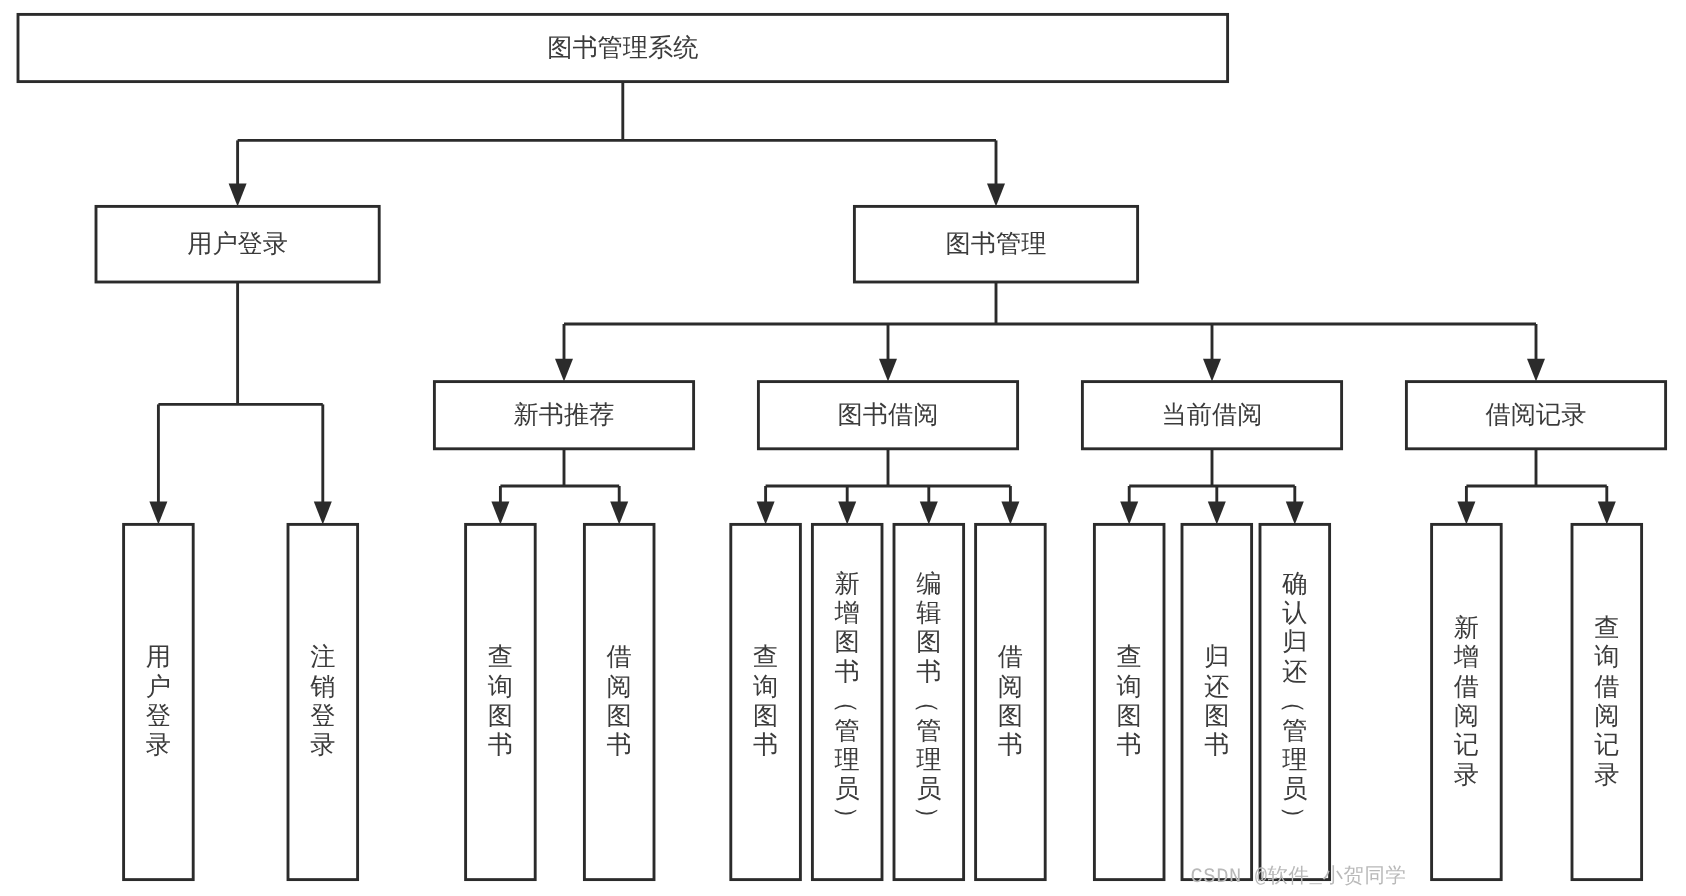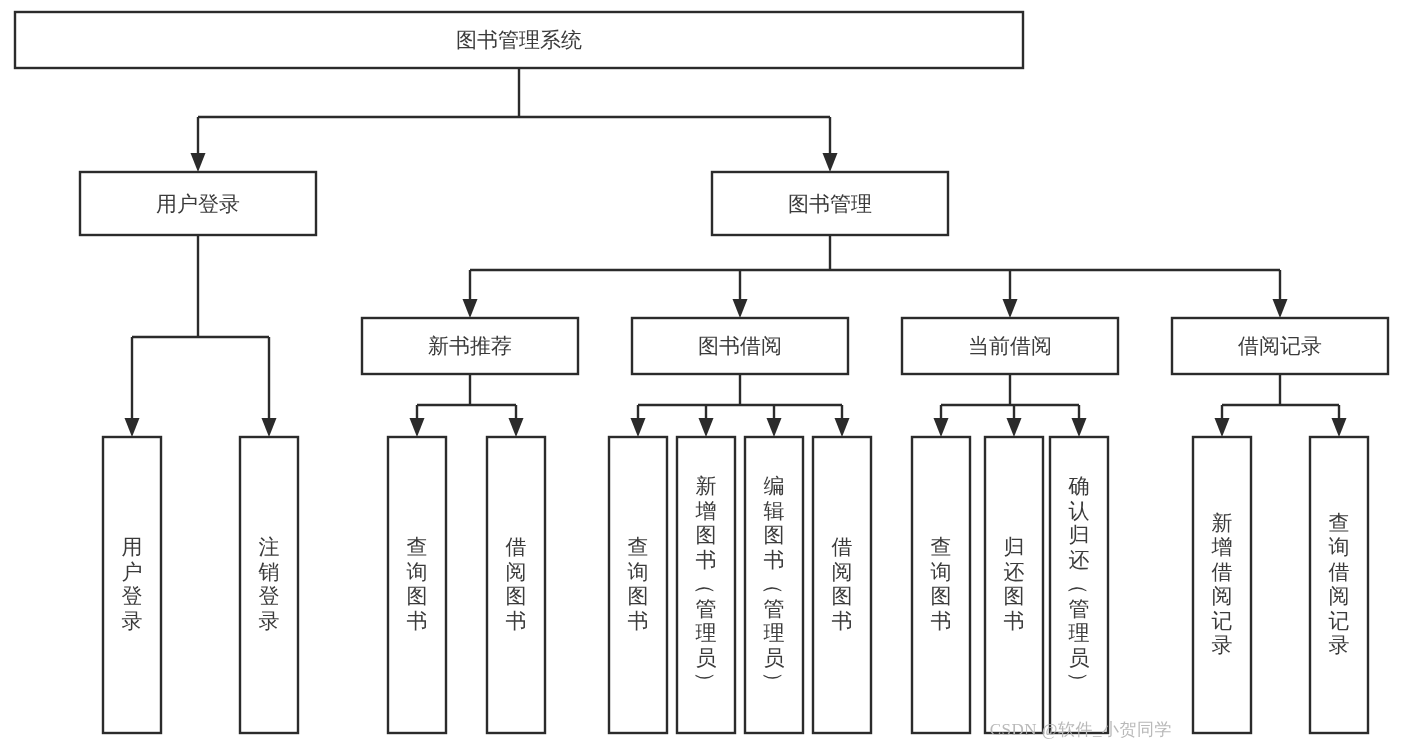--- a/index.html
+++ b/index.html
@@ -54,21 +54,21 @@
     stroke-linecap: butt;
   }
   .arrow-head {
     fill: #2b2b2b;
     stroke: none;
   }
   .watermark {
     position: absolute;
     right: 8px;
     bottom: 6px;
-    font-family: Liberation Serif, serif;
+    font-family: Liberation Mono, monospace;
     font-size: 17px;
     color: #b9b9b9;
     white-space: nowrap;
     letter-spacing: 0.5px;
     pointer-events: none;
     text-align: center;
   }
 </style>
 </head>
 <body>

